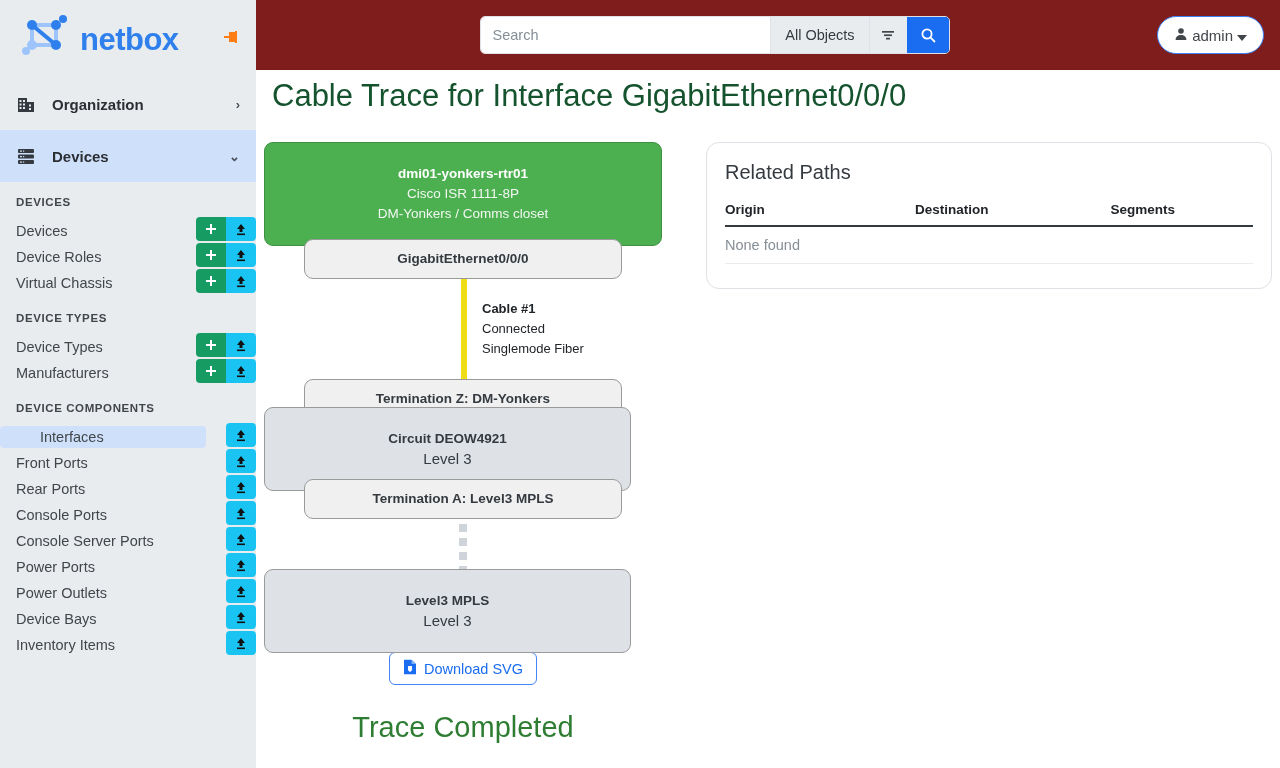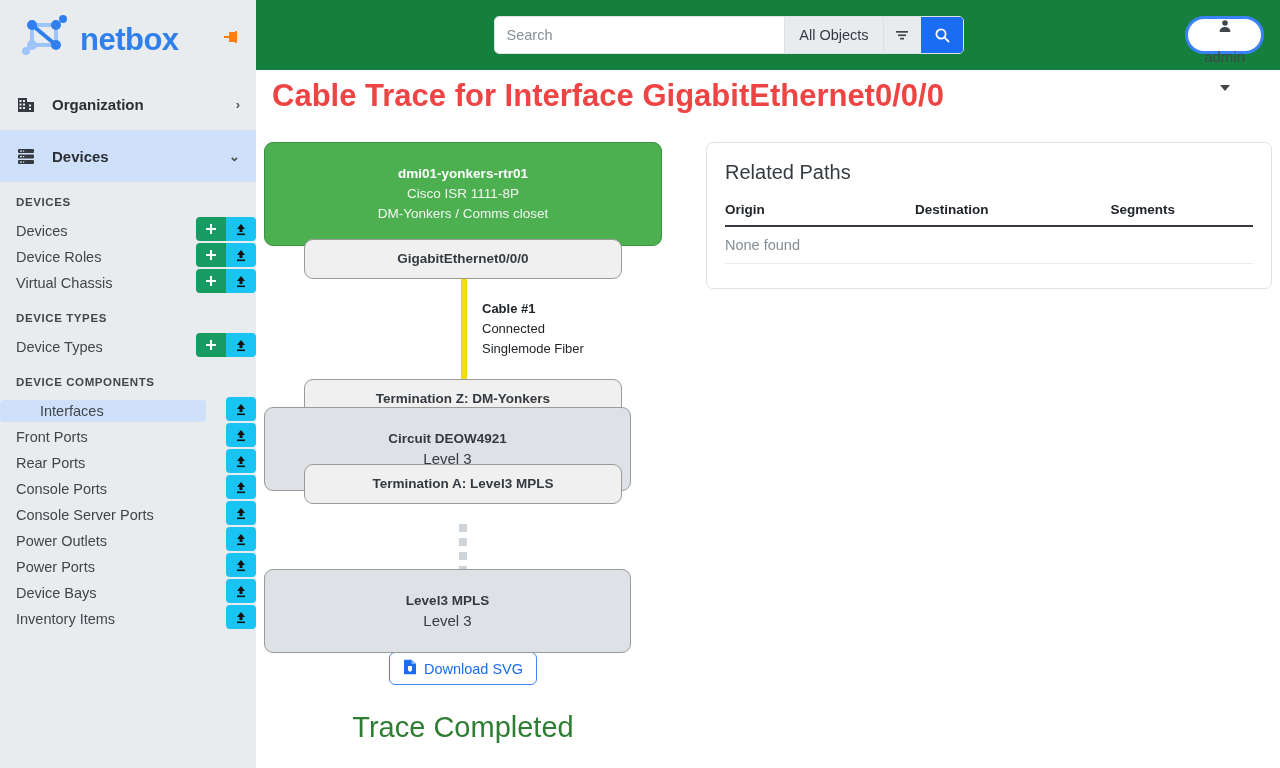--- a/index.html
+++ b/index.html
@@ -75,21 +75,21 @@
   .btn-import { background: #1ac4f2; }
   .one-btn { border-radius: 4px; overflow: hidden; }
 
   
   .main { flex: 1; height: 768px; background: #fff; position: relative; overflow: hidden; }
 
   .topbar {
     height: 70px;
     display: flex; align-items: center;
     padding: 8px 16px;
-    background: #15803d;
+    background: #7f1d1d;
     justify-content: flex-end;
   }
   .search-wrap {
     display: flex; align-items: stretch;
     height: 38px;
     margin-left: auto; margin-right: auto;
     width: 470px;
     border-radius: 5px; overflow: hidden;
     border: 1px solid #dee2e6;
   }
@@ -108,30 +108,29 @@
   .search-filter {
     display: flex; align-items: center; justify-content: center;
     width: 38px; background: #e9ecef; cursor: pointer;
     border-left: 1px solid #dee2e6;
   }
   .search-go {
     display: flex; align-items: center; justify-content: center;
     width: 42px; background: #1a6cf0; cursor: pointer;
   }
   .user-menu {
-    display: flex; align-items: center; gap: 12px;
+    display: flex; align-items: center; gap: 4px;
     height: 38px; padding: 0 16px;
-    border: 3px solid #3b82f6; border-radius: 19px;
+    border: 1px solid #3b82f6; border-radius: 19px;
     font-size: 15px; color: #41464b; cursor: pointer;
     background: #fff;
-    flex-direction: column;
   }
 
   .page-title {
-    font-size: 31px; font-weight: 700; color: #ef4444;
+    font-size: 31px; font-weight: 400; color: #14532d;
     padding: 8px 0 0 8px;
     margin: 0 0 0 8px;
   }
   .content { display: flex; padding: 28px 16px 0 8px; gap: 10px; }
   .col-left { width: 420px; flex: 0 0 420px; position: relative; }
   .col-right { flex: 1; padding-left: 12px; }
 
   
   .trace { position: relative; width: 398px; height: 500px; }
   .node {
@@ -191,21 +190,21 @@
   .dl-row { display: flex; justify-content: center; margin-top: 10px; width: 398px; }
 
   .trace-status {
     text-align: center; width: 398px;
     font-size: 29px; color: #2e7d32;
     margin-top: 26px;
   }
 
   
   .card {
-    background: #fff; border: 1px solid #dee2e6; border-radius: 7px;
+    background: #fff; border: 1px solid #dee2e6; border-radius: 13px;
     padding: 18px 18px 24px 18px;
     width: 566px;
   }
   .card-title { font-size: 20px; color: #343a40; font-weight: 400; margin-bottom: 18px; }
   table.paths { width: 100%; border-collapse: collapse; }
   table.paths th {
     text-align: left; font-size: 13.5px; font-weight: 700; color: #212529;
     padding: 0 0 8px 0; border-bottom: 2px solid #343a40;
   }
   table.paths td {
@@ -349,20 +348,37 @@
               </svg>
             </span>
           <span class="btn-import">
               <svg width="12" height="13" viewBox="0 0 12 13">
                 <path d="M6 1 L10 6 H7.5 V9 H4.5 V6 H2 Z" fill="#111"></path>
                 <rect x="2" y="10.5" width="8" height="1.6" fill="#111"></rect>
               </svg>
             </span>
         </span>
       </div>
+      <div class="nav-item">
+        <span class="label">Manufacturers</span>
+        <span class="nav-btns">
+          <span class="btn-add">
+              <svg width="12" height="12" viewBox="0 0 12 12">
+                <rect x="5" y="1" width="2" height="10" fill="#fff"></rect>
+                <rect x="1" y="5" width="10" height="2" fill="#fff"></rect>
+              </svg>
+            </span>
+          <span class="btn-import">
+              <svg width="12" height="13" viewBox="0 0 12 13">
+                <path d="M6 1 L10 6 H7.5 V9 H4.5 V6 H2 Z" fill="#111"></path>
+                <rect x="2" y="10.5" width="8" height="1.6" fill="#111"></rect>
+              </svg>
+            </span>
+        </span>
+      </div>
 
       <div class="nav-section-title">DEVICE COMPONENTS</div>
       <div class="nav-item active">
         <span class="label">Interfaces</span>
         <span class="nav-btns one-btn">
           <span class="btn-import">
               <svg width="12" height="13" viewBox="0 0 12 13">
                 <path d="M6 1 L10 6 H7.5 V9 H4.5 V6 H2 Z" fill="#111"></path>
                 <rect x="2" y="10.5" width="8" height="1.6" fill="#111"></rect>
               </svg>
@@ -407,32 +423,32 @@
         <span class="nav-btns one-btn">
           <span class="btn-import">
               <svg width="12" height="13" viewBox="0 0 12 13">
                 <path d="M6 1 L10 6 H7.5 V9 H4.5 V6 H2 Z" fill="#111"></path>
                 <rect x="2" y="10.5" width="8" height="1.6" fill="#111"></rect>
               </svg>
             </span>
         </span>
       </div>
       <div class="nav-item">
+        <span class="label">Power Ports</span>
+        <span class="nav-btns one-btn">
+          <span class="btn-import">
+              <svg width="12" height="13" viewBox="0 0 12 13">
+                <path d="M6 1 L10 6 H7.5 V9 H4.5 V6 H2 Z" fill="#111"></path>
+                <rect x="2" y="10.5" width="8" height="1.6" fill="#111"></rect>
+              </svg>
+            </span>
+        </span>
+      </div>
+      <div class="nav-item">
         <span class="label">Power Outlets</span>
-        <span class="nav-btns one-btn">
-          <span class="btn-import">
-              <svg width="12" height="13" viewBox="0 0 12 13">
-                <path d="M6 1 L10 6 H7.5 V9 H4.5 V6 H2 Z" fill="#111"></path>
-                <rect x="2" y="10.5" width="8" height="1.6" fill="#111"></rect>
-              </svg>
-            </span>
-        </span>
-      </div>
-      <div class="nav-item">
-        <span class="label">Power Ports</span>
         <span class="nav-btns one-btn">
           <span class="btn-import">
               <svg width="12" height="13" viewBox="0 0 12 13">
                 <path d="M6 1 L10 6 H7.5 V9 H4.5 V6 H2 Z" fill="#111"></path>
                 <rect x="2" y="10.5" width="8" height="1.6" fill="#111"></rect>
               </svg>
             </span>
         </span>
       </div>
       <div class="nav-item">
@@ -522,21 +538,21 @@
 
           <div class="node term" style="top: 237px;">
             <div class="n-title">Termination Z: DM-Yonkers</div>
           </div>
 
           <div class="node circuit" style="top: 265px; height: 84px;">
             <div class="n-title">Circuit DEOW4921</div>
             <div class="n-sub">Level 3</div>
           </div>
 
-          <div class="node term" style="top: 322px;">
+          <div class="node term" style="top: 337px;">
             <div class="n-title">Termination A: Level3 MPLS</div>
           </div>
 
           <div class="dotted" style="top: 382px;">
             <span></span>
             <span></span>
             <span></span>
             <span></span>
           </div>
 

